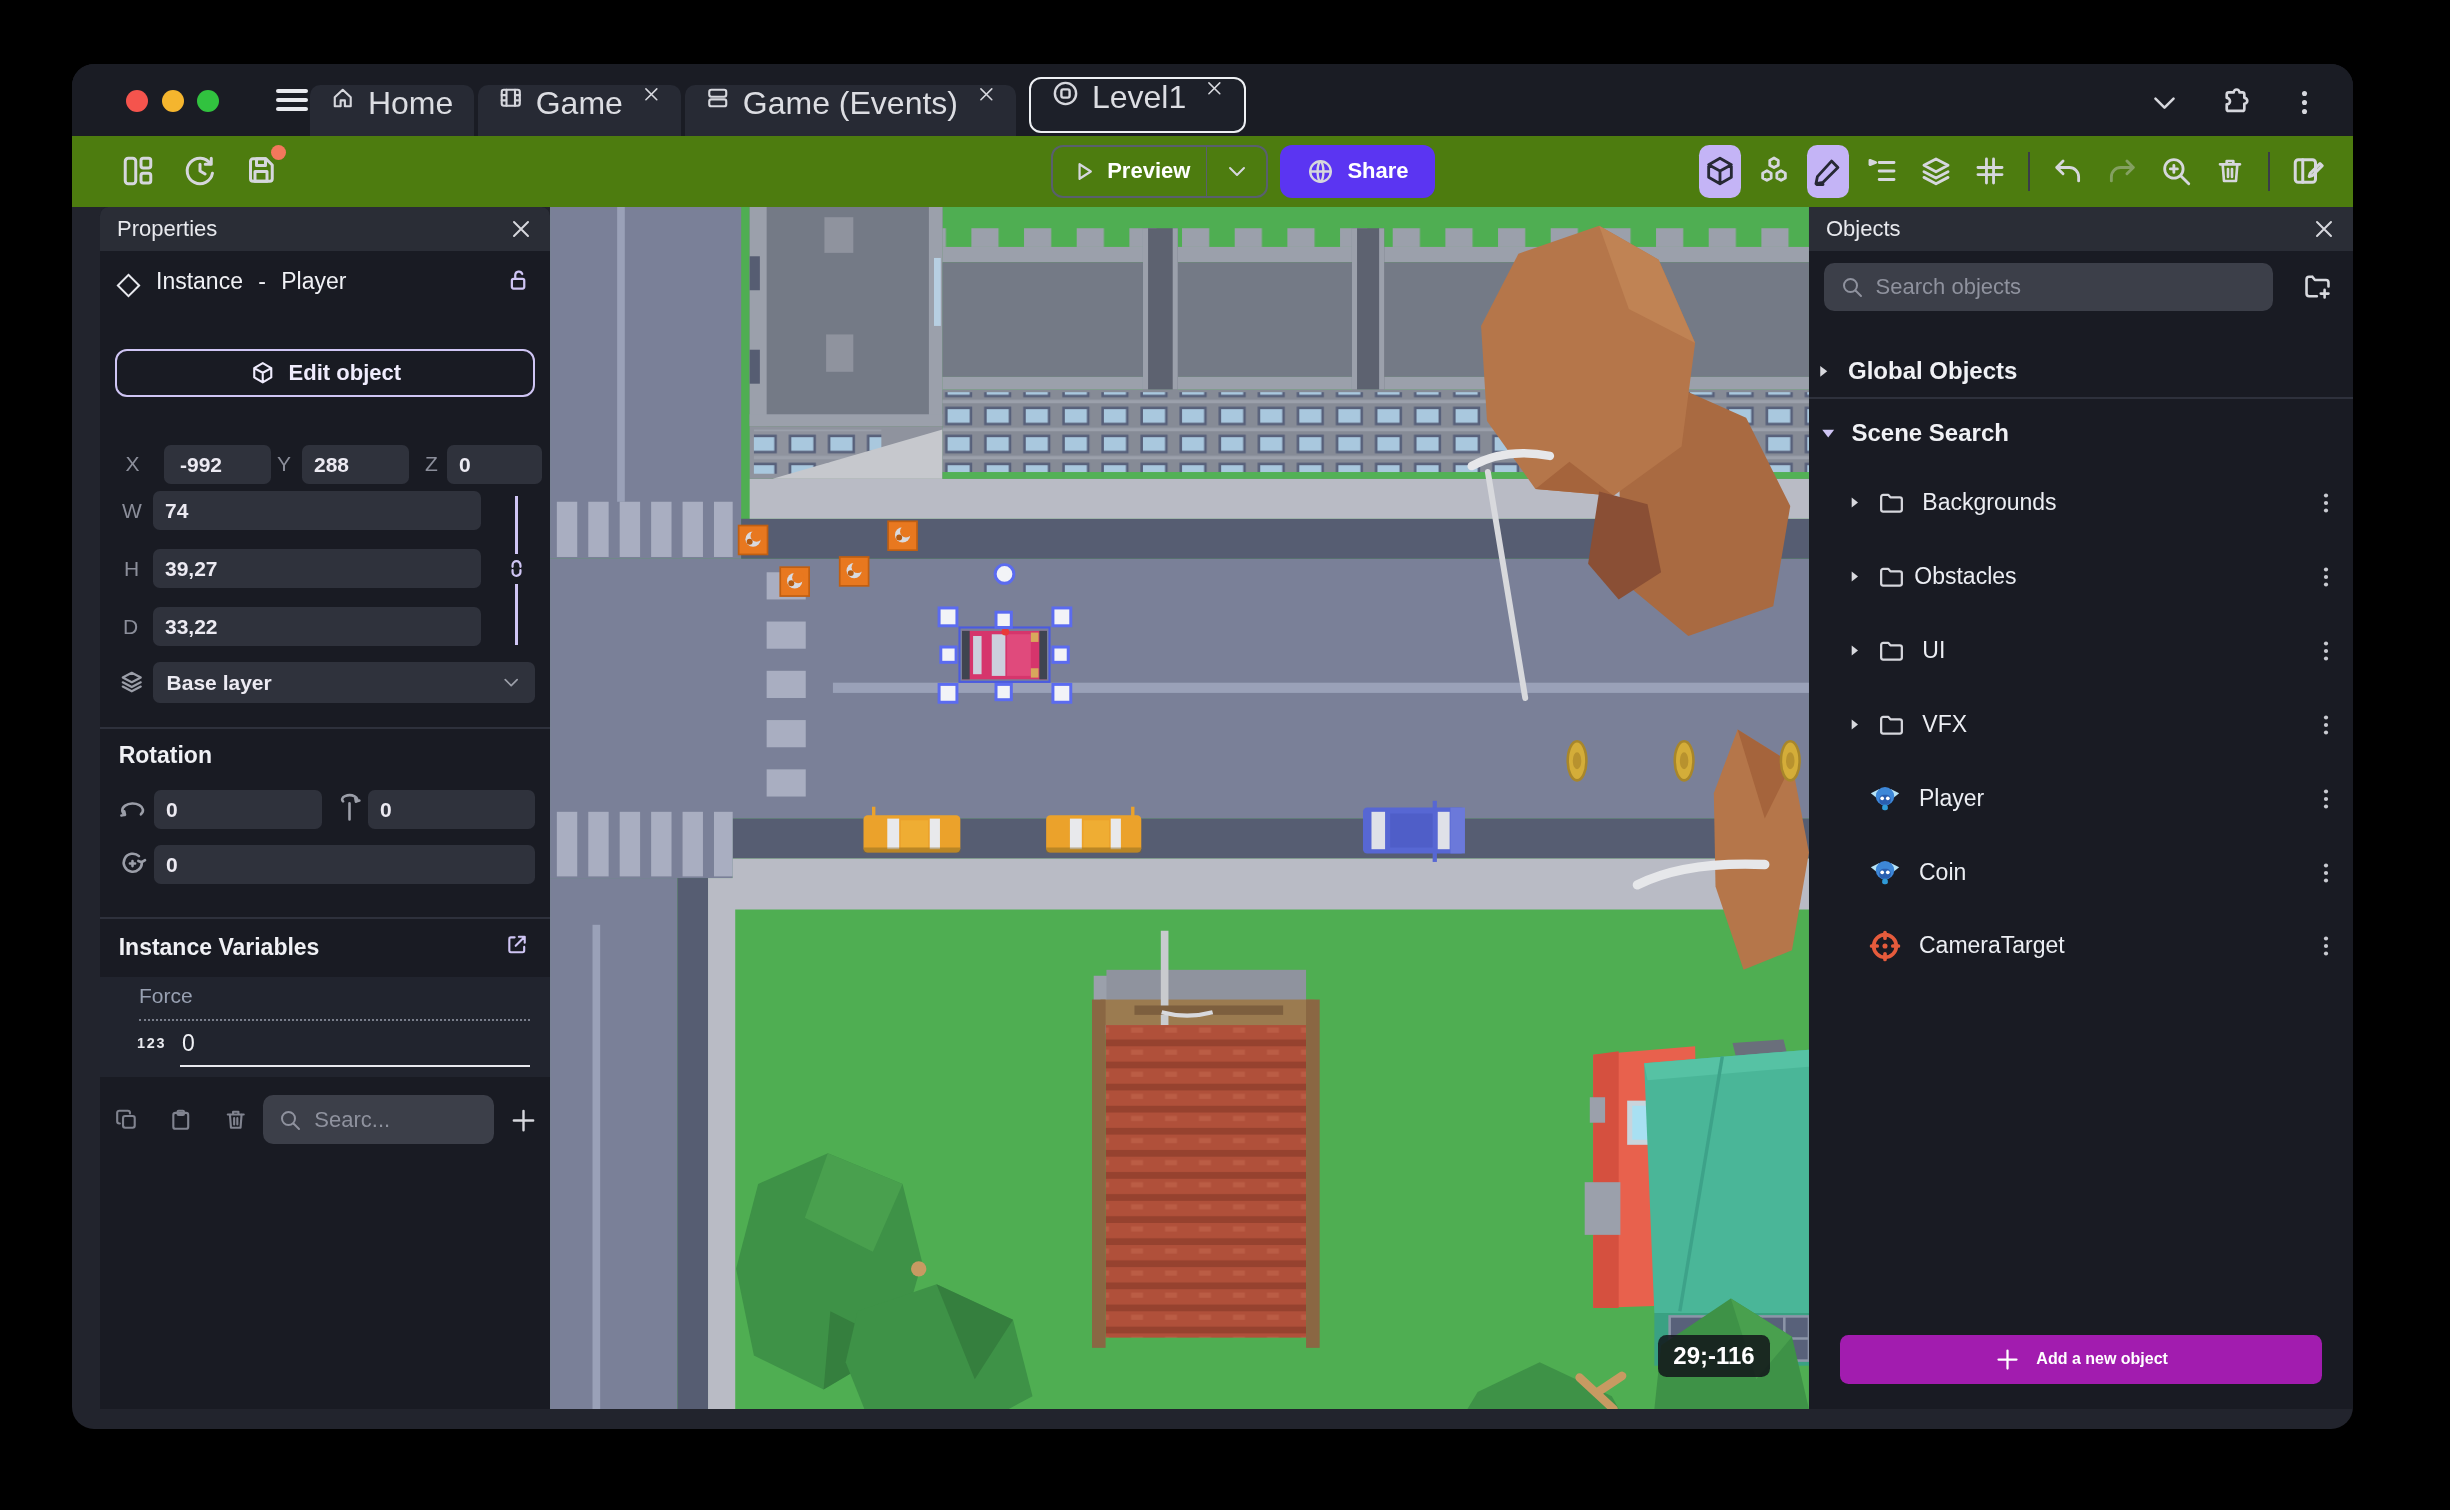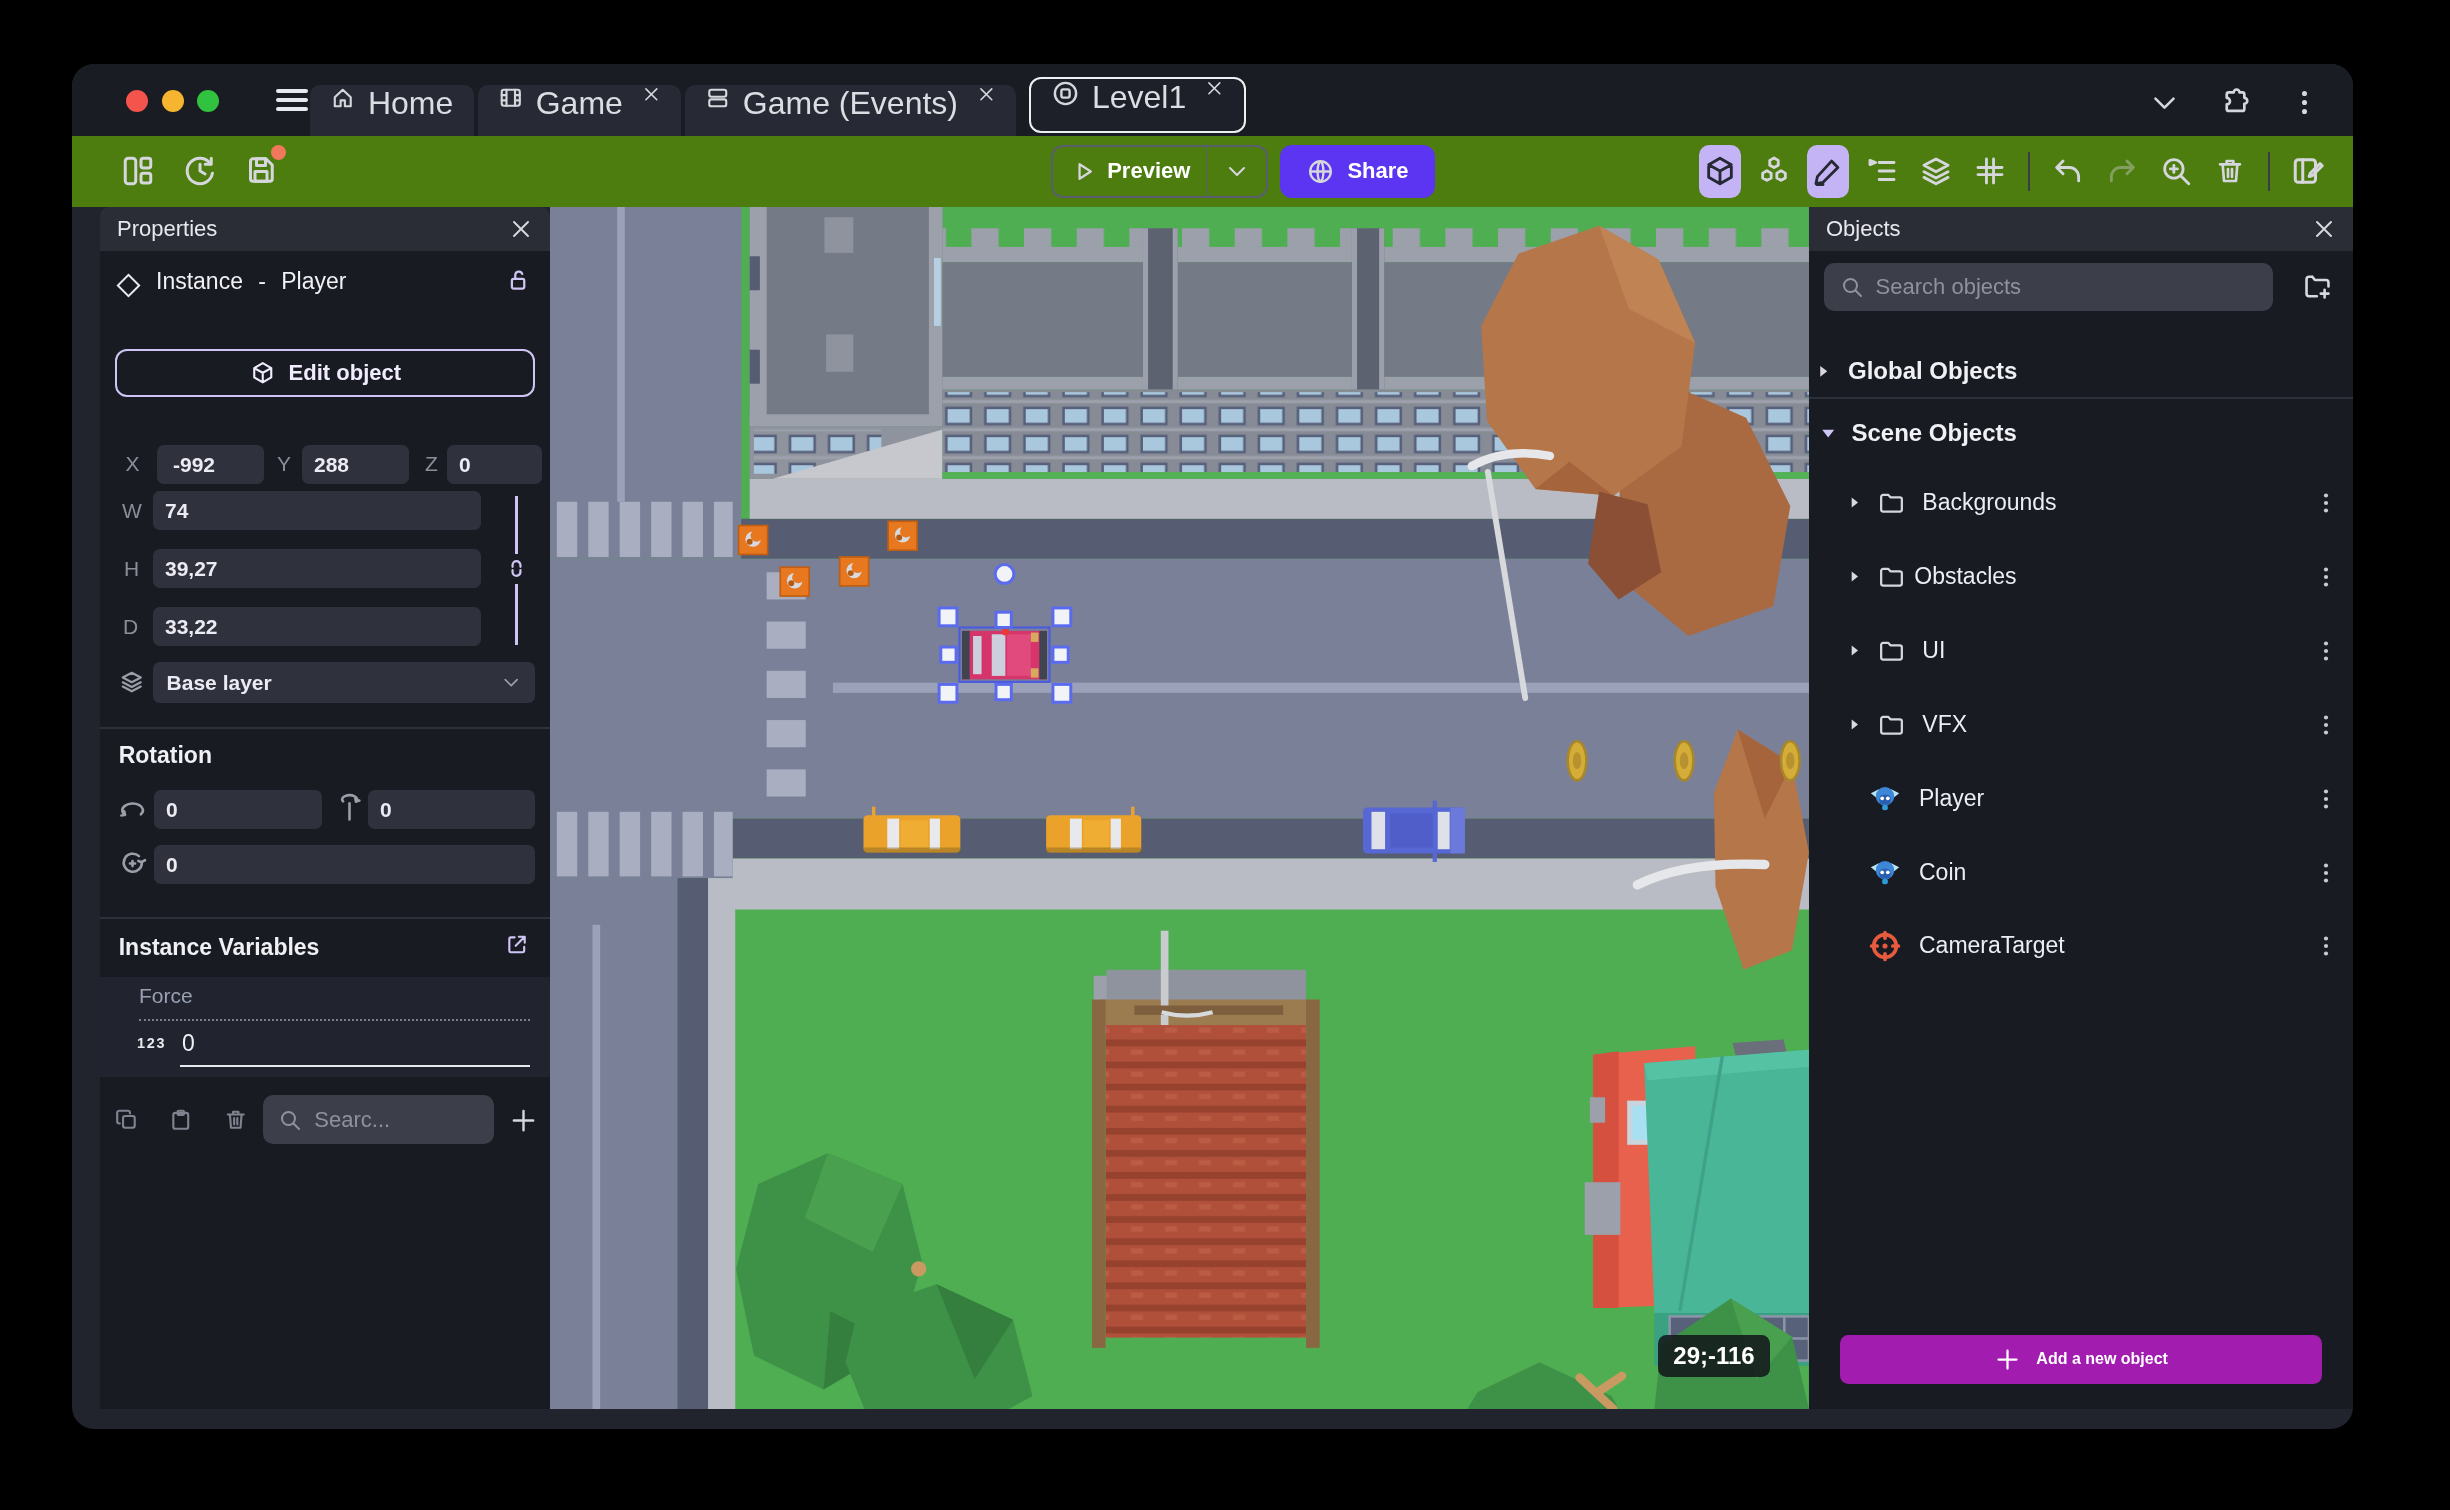--- a/index.html
+++ b/index.html
@@ -280,21 +280,21 @@
         </svg>
 
       <button class="abs flex" style="left:15.3px;top:98px;width:420px;height:48px;background:transparent;border:2.1px solid #cfc5f4;border-radius:12px;justify-content:center;gap:13.6px;color:#f0ecfd;font-size:22px;font-weight:bold;cursor:pointer;font-family:inherit">
         <svg class="ic" width="25.5" height="25.5" viewBox="0 0 24 24" style="color:#f0ecfd">
             <path d="M12 3l8 4.6v8.8L12 21l-8-4.6V7.6z M12 12v9 M4 7.6l8 4.4 8-4.4"></path>
           </svg>
         <span>Edit object</span>
       </button>
 
       <span class="plabel2" style="left:25.5px;top:201px">X</span>
-      <input class="pin" style="left: 57px; top: 194px; width: 107px; padding-left: 16px;" value="-992">
+      <input class="pin" style="left: 64px; top: 194px; width: 107px; padding-left: 16px;" value="-992">
       <span class="plabel2" style="left:177px;top:201px">Y</span>
       <input class="pin" style="left: 202px; top: 194px; width: 107px;" value="288">
       <span class="plabel2" style="left:325px;top:201px">Z</span>
       <input class="pin" style="left: 347px; top: 194px; width: 95px;" value="0">
 
       <span class="plabel2" style="left:22px;top:248px">W</span>
       <input class="pin" style="left: 53px; top: 240px; width: 328px;" value="74">
       <span class="plabel2" style="left:24px;top:306px">H</span>
       <input class="pin" style="left: 53px; top: 298px; width: 328px;" value="39,27">
       <span class="plabel2" style="left:23px;top:364px">D</span>
@@ -643,21 +643,21 @@
             <polygon points="8,5 17,12 8,19"></polygon>
           </svg>
         <span style="font-size:24px;font-weight:bold;margin-left:15.3px">Global Objects</span>
       </div>
       <div class="abs" style="left:0;top:146px;width:544px;height:1.7px;background:#2e313c"></div>
 
       <div class="orow" style="top:155px;padding-left:8.5px">
         <svg class="ic fillic" width="20.4" height="20.4" viewBox="0 0 24 24" style="color:#cfc5f4">
             <polygon points="5,8 19,8 12,17"></polygon>
           </svg>
-        <span style="font-size:24px;font-weight:bold;margin-left:13.6px">Scene Objects</span>
+        <span style="font-size:24px;font-weight:bold;margin-left:13.6px">Scene Search</span>
       </div>
 
       <div class="trow" style="top:226px">
         <svg class="ic fillic" width="17" height="17" viewBox="0 0 24 24" style="margin-left:37px;color:#d8d9de">
             <polygon points="8,5 17,12 8,19"></polygon>
           </svg>
         <svg class="ic" width="27" height="27" viewBox="0 0 24 24" style="margin-left:15.3px">
             <use href="#sym-folder"></use>
           </svg>
         <span style="margin-left:17px">Backgrounds</span>

